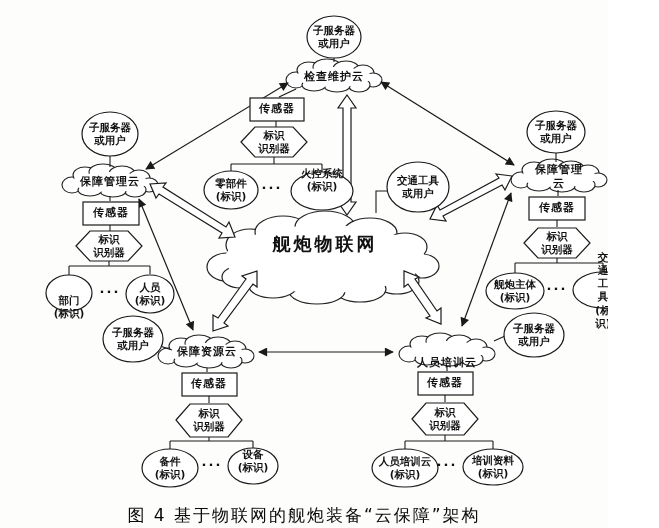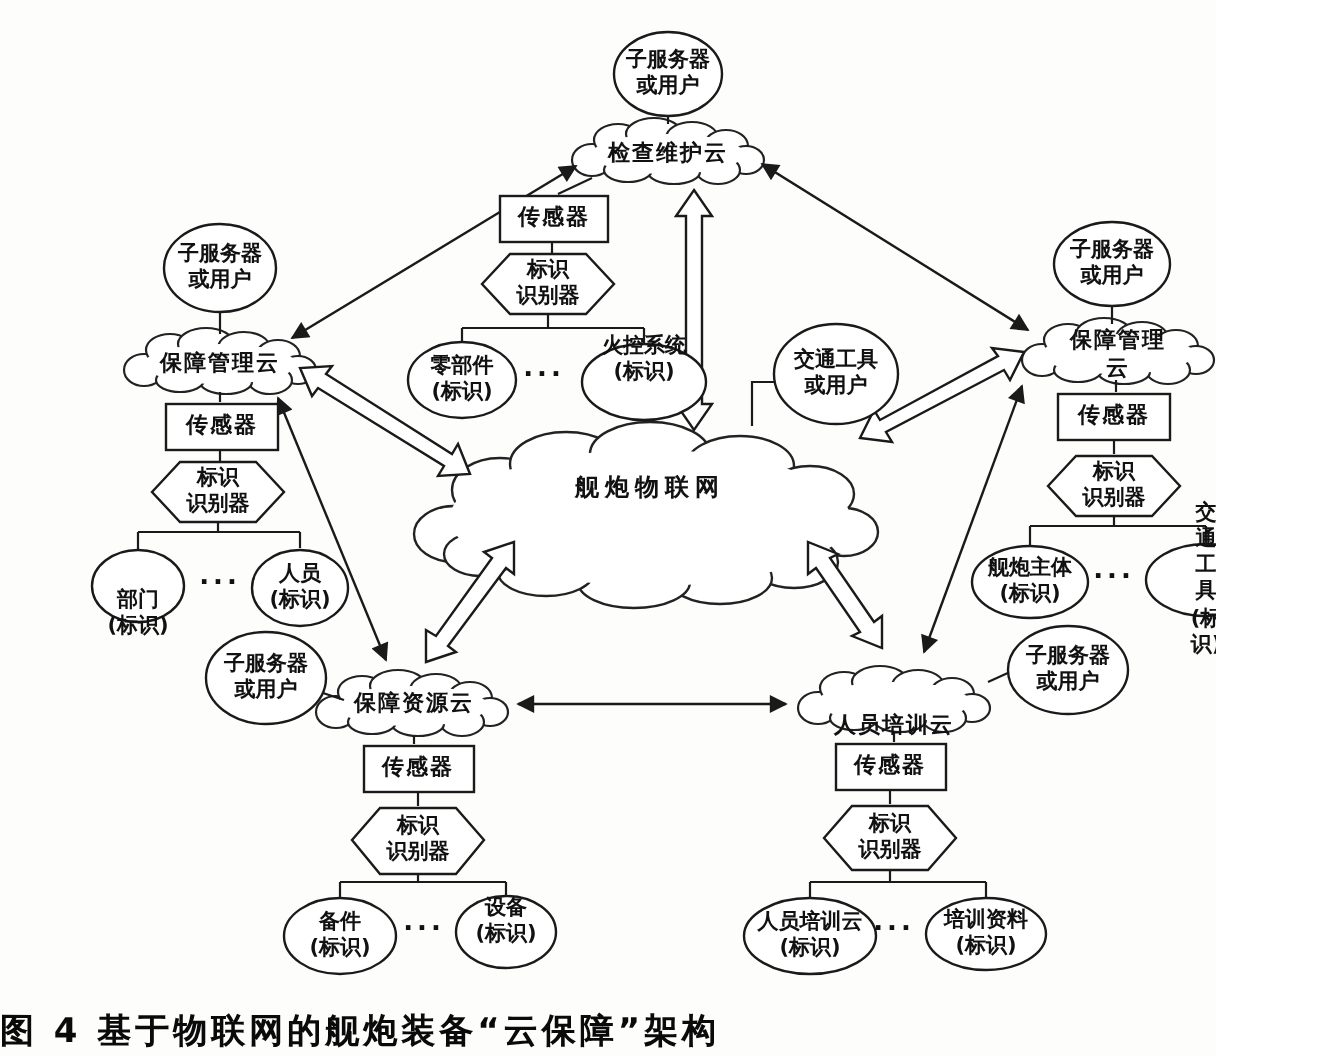--- a/index.html
+++ b/index.html
@@ -3,25 +3,25 @@
 <meta charset="utf-8">
 <style>
   html,body{margin:0;padding:0;}
   .stage{position:relative;width:608px;height:528px;background:#fdfdfc;overflow:hidden;
          font-family:"DejaVu Sans",sans-serif;color:#111;}
   svg{position:absolute;left:0;top:0;}
   .node-label{position:absolute;transform:translate(-50%,-50%);white-space:pre-line;
               text-align:center;font-weight:bold;font-size:10.5px;line-height:1.25;color:#111;}
   .cloud-label{font-size:11px;letter-spacing:1px;}
   .sensor-label{font-size:11px;letter-spacing:1px;}
-  .center-title{font-size:12px;letter-spacing:3px;}
+  .center-title{font-size:18px;letter-spacing:3px;}
   .center-sub{font-size:11.5px;letter-spacing:1px;}
   .dots{font-size:13px;letter-spacing:2px;}
-  .caption{position:absolute;left:0;right:0;top:504px;
-           font-size:17px;font-weight:bold;letter-spacing:2px;color:#0a0a0a;}
+  .caption{position:absolute;left:0;right:0;top:504px;text-align:center;
+           font-size:17px;font-weight:normal;letter-spacing:2px;color:#0a0a0a;}
   .logo{position:absolute;left:563px;top:484px;width:95px;height:40px;font-style:italic;
         font-family:"DejaVu Serif",serif;line-height:1;}
   .logo .e{font-size:30px;font-weight:bold;color:#ed7b1c;}
   .logo .wor{font-size:20px;font-weight:bold;color:#8e8e90;}
   .logo .k{font-size:20px;font-weight:bold;color:#e55a1e;}
   .logo .s{font-size:20px;font-weight:bold;color:#8e8e90;}
   .logo .bar{position:absolute;left:24px;top:30px;width:66px;height:4px;
              background:linear-gradient(90deg,#869fb6,#e4ebf1);}
 </style>
 </head>

